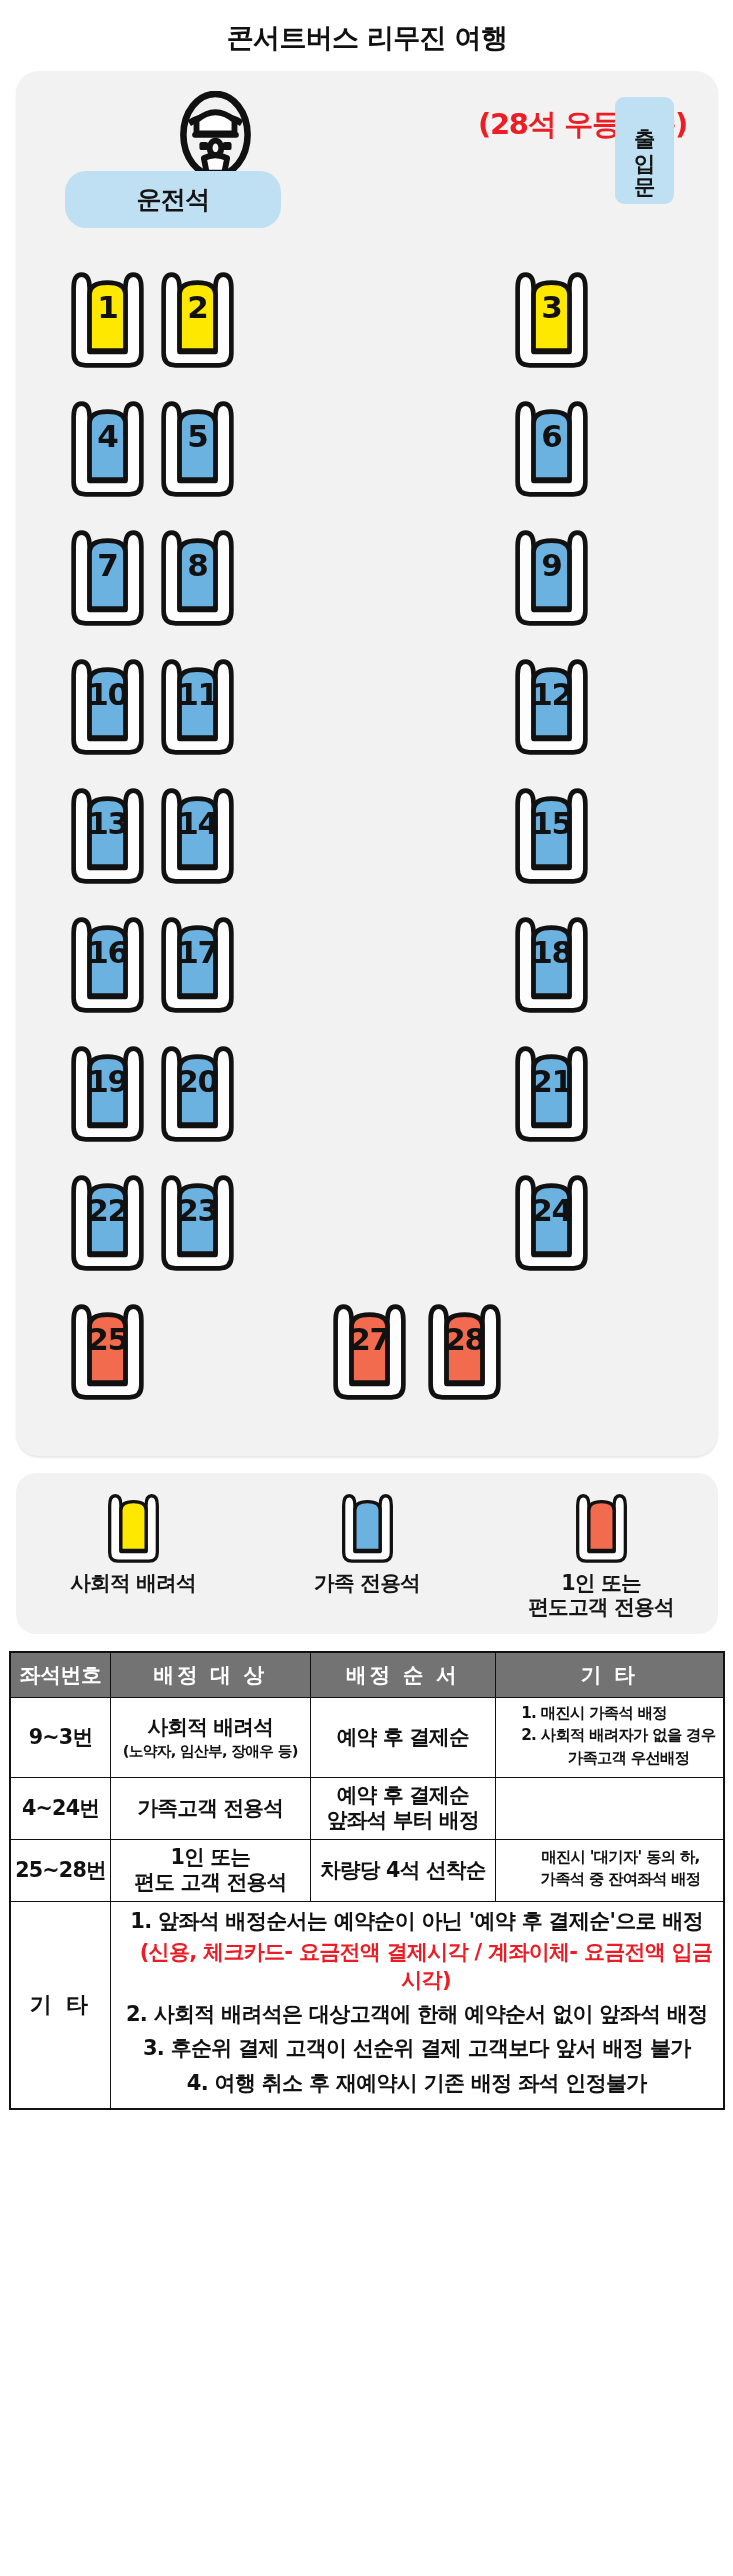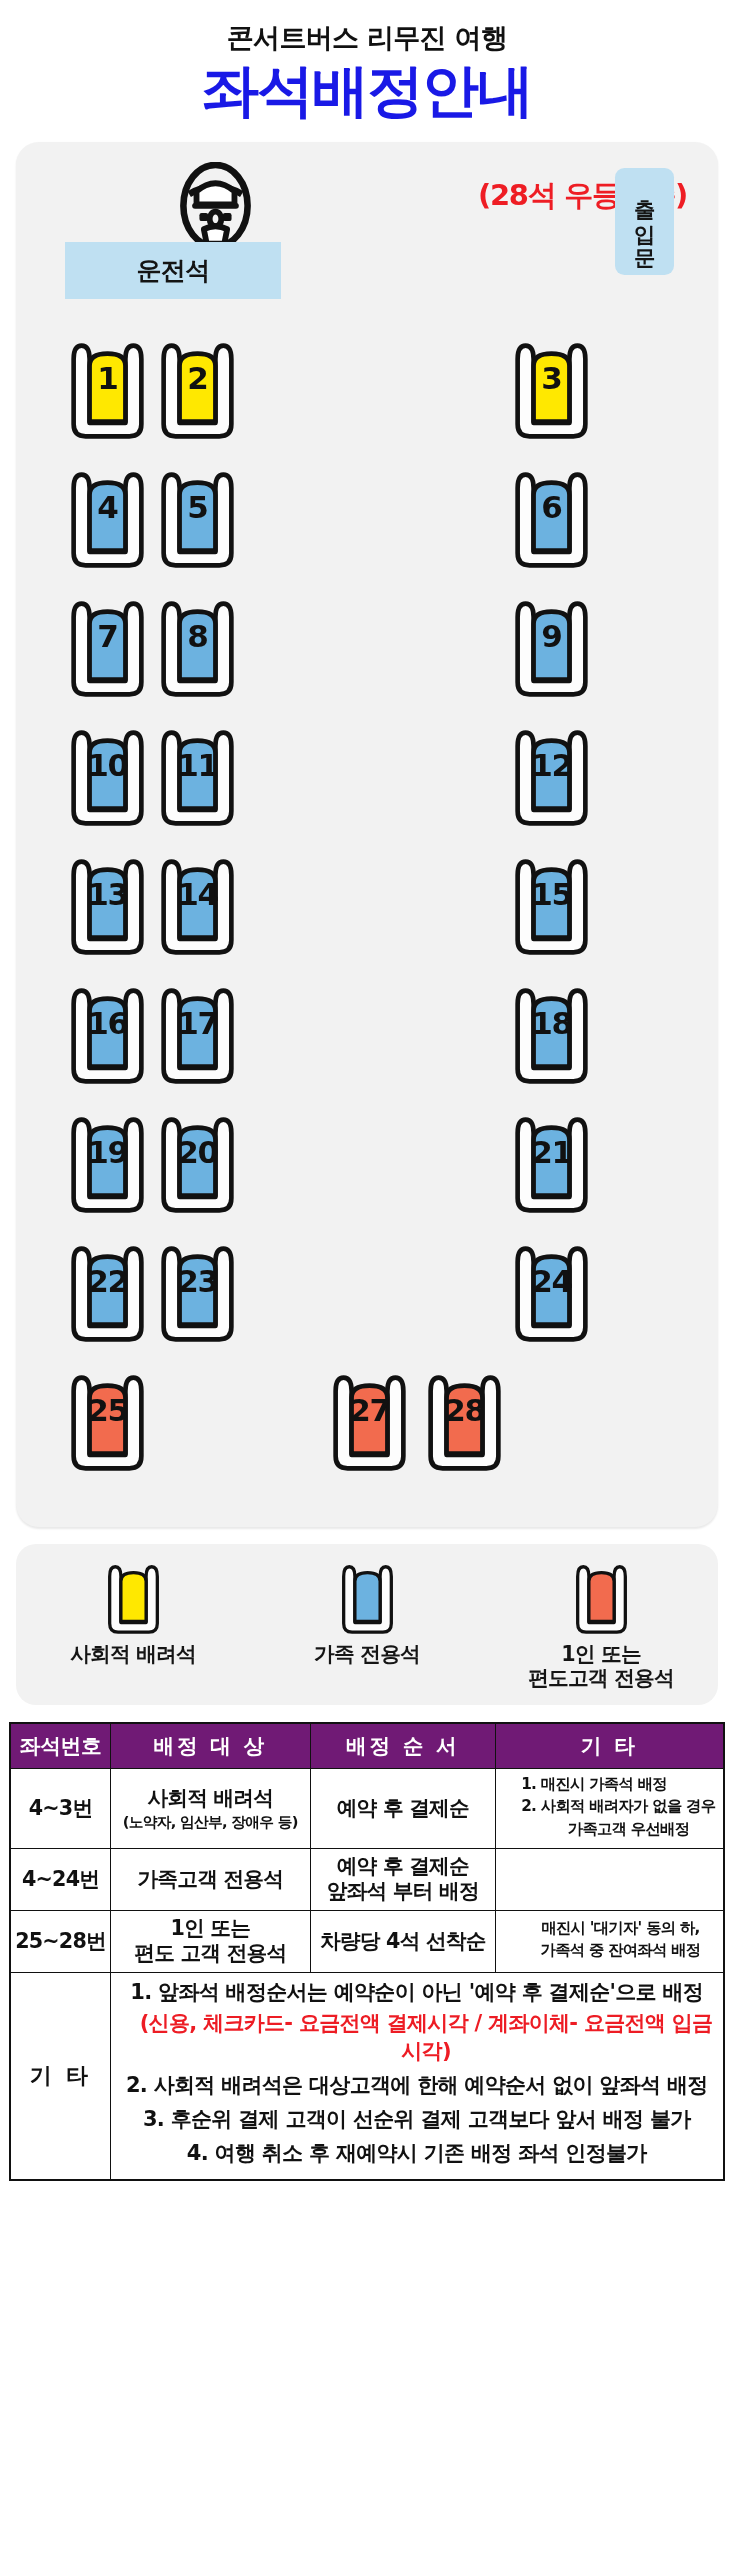--- a/index.html
+++ b/index.html
@@ -39,21 +39,21 @@
     width: 73px; height: 88px;
   }
   .cap-note {
     position: absolute; right: 31px; top: 18.7px;
     font-size: 29px; font-weight: 800; color: #ee1d24;
     letter-spacing: -1.3px; white-space: nowrap;
   }
   .driver-box {
     position: absolute; left: 49px; top: 85px;
     width: 216px; height: 57px;
-    background: #bfe0f2; border-radius: 0;
+    background: #bfe0f2; border-radius: 21px;
     display: flex; align-items: center; justify-content: center;
     font-size: 25px; font-weight: 800; color: #141414; letter-spacing: -0.7px;
   }
   .door-box {
     position: absolute; right: 44px; top: 10.7px;
     width: 59px; height: 107px;
     background: #bfe0f2; border-radius: 9.3px;
     display: flex; align-items: center; justify-content: center;
   }
   .door-box span {
@@ -115,21 +115,21 @@
     border: 2px solid #111111;
     table-layout: fixed;
   }
   .info-table th, .info-table td {
     border: 1.3px solid #111111;
     text-align: center;
     vertical-align: middle;
     padding: 5.3px 2.7px;
   }
   .info-table thead th {
-    background: #701a75; color: #ffffff;
+    background: #737373; color: #ffffff;
     font-size: 20.7px; font-weight: 800;
     letter-spacing: 2.7px; padding: 8px 1.3px;
   }
   .info-table thead th.tight { letter-spacing: -0.3px; }
   .col-no   { width: 100px; }
   .col-tgt  { width: 200px; }
   .col-ord  { width: 185px; }
   .col-etc  { width: auto; }
 
   .cell-main {
@@ -158,21 +158,20 @@
     font-size: 22px; font-weight: 800; color: #111111; letter-spacing: 3.3px;
   }
 </style>
 </head>
 <body>
 
 <div class="page">
 
   <div class="header">
     <div class="subtitle">콘서트버스 리무진 여행</div>
-    <div class="maintitle">좌석배정안내</div>
   </div>
 
   <div class="bus-panel">
 
     <div class="bus-top">
       <div class="wheel">
         <svg viewBox="0 0 100 120">
           <ellipse cx="50" cy="60" rx="44" ry="56" fill="none" stroke="#111" stroke-width="9"></ellipse>
           <path d="M14 44 Q50 22 86 44" fill="none" stroke="#111" stroke-width="9"></path>
           <path d="M24 40 Q50 18 76 40 L76 58 L24 58 Z" fill="#fff" stroke="#111" stroke-width="8" stroke-linejoin="round"></path>
@@ -436,21 +435,21 @@
       <tr>
         <th class="col-no tight">좌석번호</th>
         <th class="col-tgt">배정 대 상</th>
         <th class="col-ord">배정 순 서</th>
         <th class="col-etc">기 타</th>
       </tr>
     </thead>
     <tbody>
         <tr>
           <td>
-            <div class="cell-main">4~3번</div>
+            <div class="cell-main">9~3번</div>
           </td>
           <td>
             <div class="cell-main">사회적 배려석</div>
             <div class="cell-sub">(노약자, 임산부, 장애우 등)</div>
           </td>
           <td>
             <div class="cell-main">예약 후 결제순</div>
           </td>
           <td>
             <ul class="etc-list">

